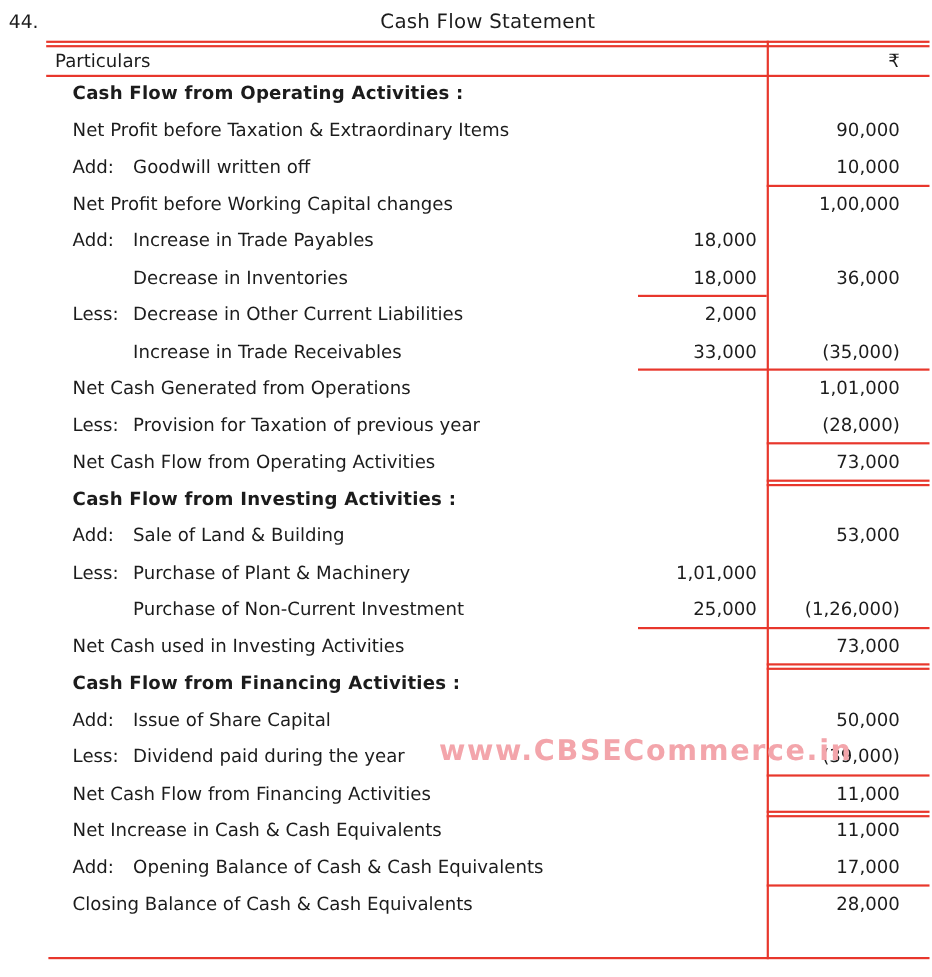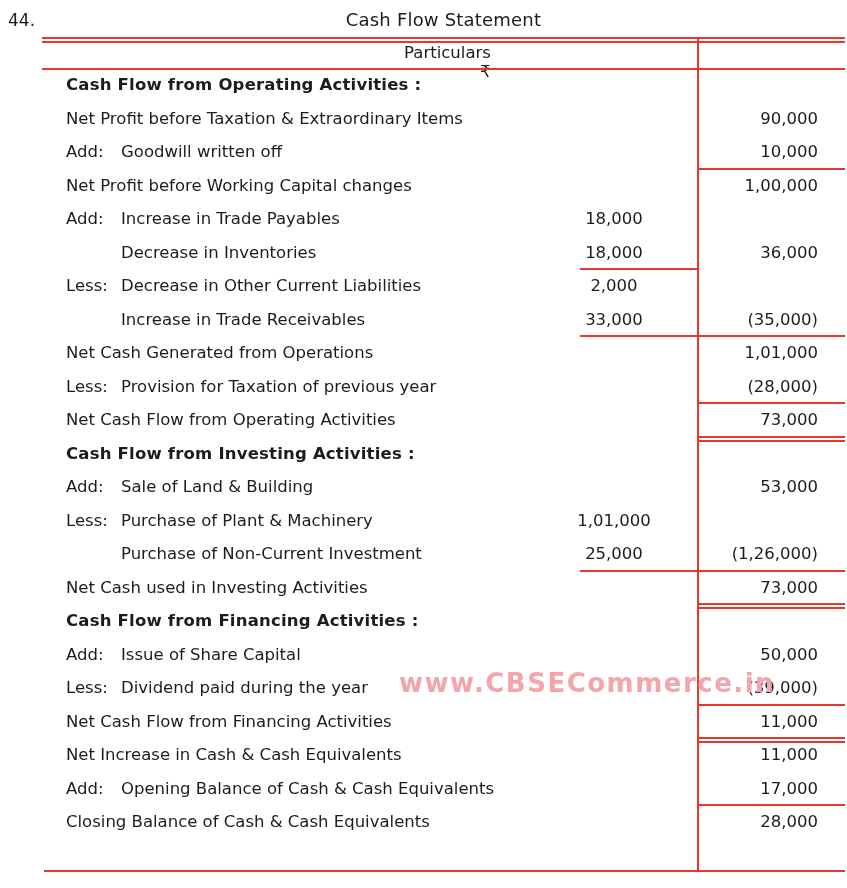--- a/index.html
+++ b/index.html
@@ -30,21 +30,21 @@
 
   .statement{
     position:absolute;left:42px;top:37px;width:803px;height:835px;
   }
   
   .top-rule-1{position:absolute;left:0;top:0;width:100%;height:2px;background:var(--red);}
   .top-rule-2{position:absolute;left:0;top:4px;width:100%;height:2px;background:var(--red);}
   
   .thead{
     position:absolute;left:0;top:6px;width:100%;height:25px;
-    display:flex;align-items:center;font-size:16.5px;flex-direction:column;
+    display:flex;align-items:center;font-size:16.5px;
   }
   .thead .h-part{flex:1;padding-left:8px;}
   .thead .h-cur{width:148px;text-align:right;padding-right:27px;}
   .head-rule{position:absolute;left:0;top:31px;width:100%;height:2px;background:var(--red);}
 
   
   .vdivider{
     position:absolute;left:655px;top:0;width:2px;height:835px;
     background:var(--red);z-index:1;
   }
@@ -54,21 +54,21 @@
     position:relative;width:100%;height:33.5px;
     display:flex;align-items:center;font-size:16.5px;
   }
   .row .label{
     flex:1;display:flex;align-items:center;
     padding-left:8px;white-space:pre;overflow:hidden;margin-left:16px;
   }
   .row .prefix{display:inline-block;width:55px;flex:0 0 55px;}
   .row.section .label{font-weight:700;letter-spacing:.2px;}
   .row .mid{
-    width:157px;flex:0 0 157px;text-align:center;padding-right:9px;
+    width:157px;flex:0 0 157px;text-align:right;padding-right:9px;
     font-variant-numeric:tabular-nums;
   }
   .row .right{
     width:148px;flex:0 0 148px;text-align:right;padding-right:27px;
     font-variant-numeric:tabular-nums;
   }
 
   
   .hrule{position:absolute;height:2px;background:var(--red);bottom:-1px;z-index:2;}
   .hrule.mid{left:538px;width:117px;}

